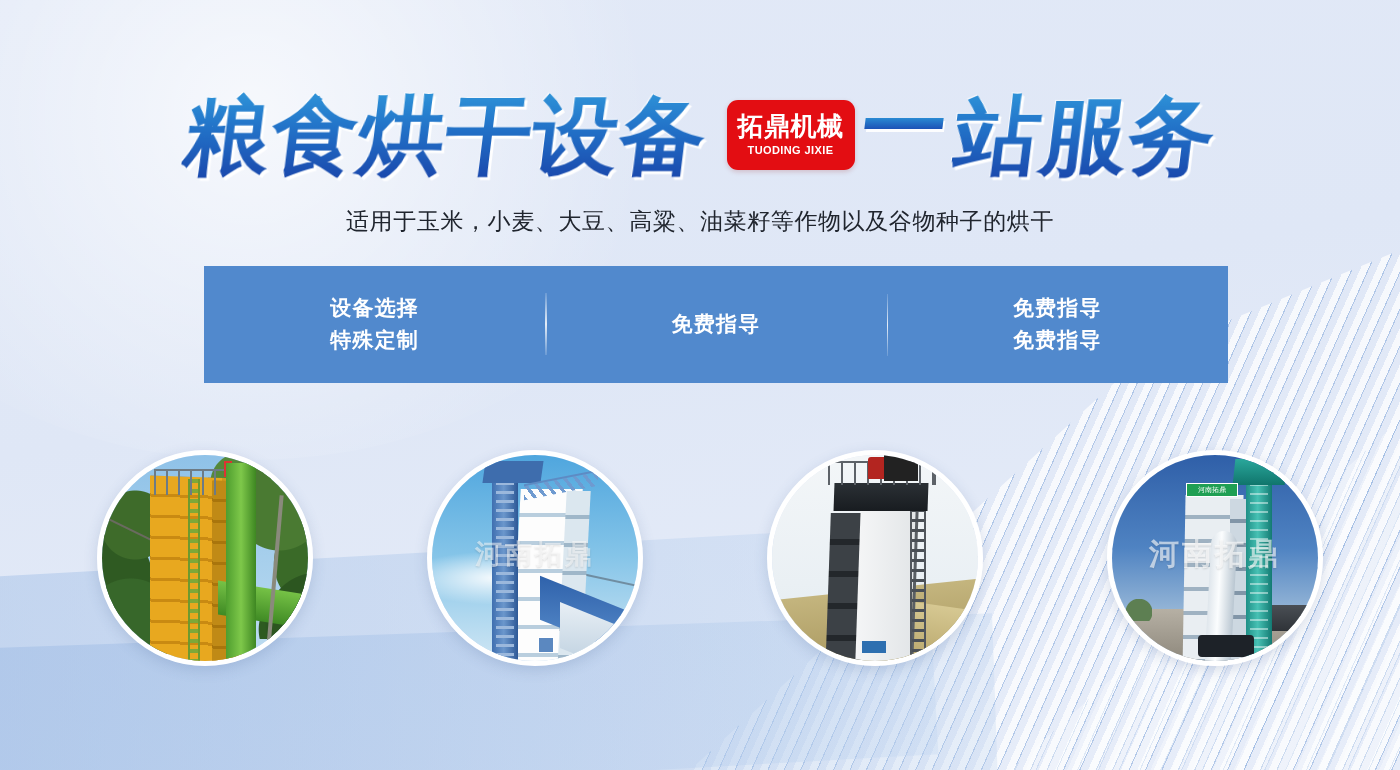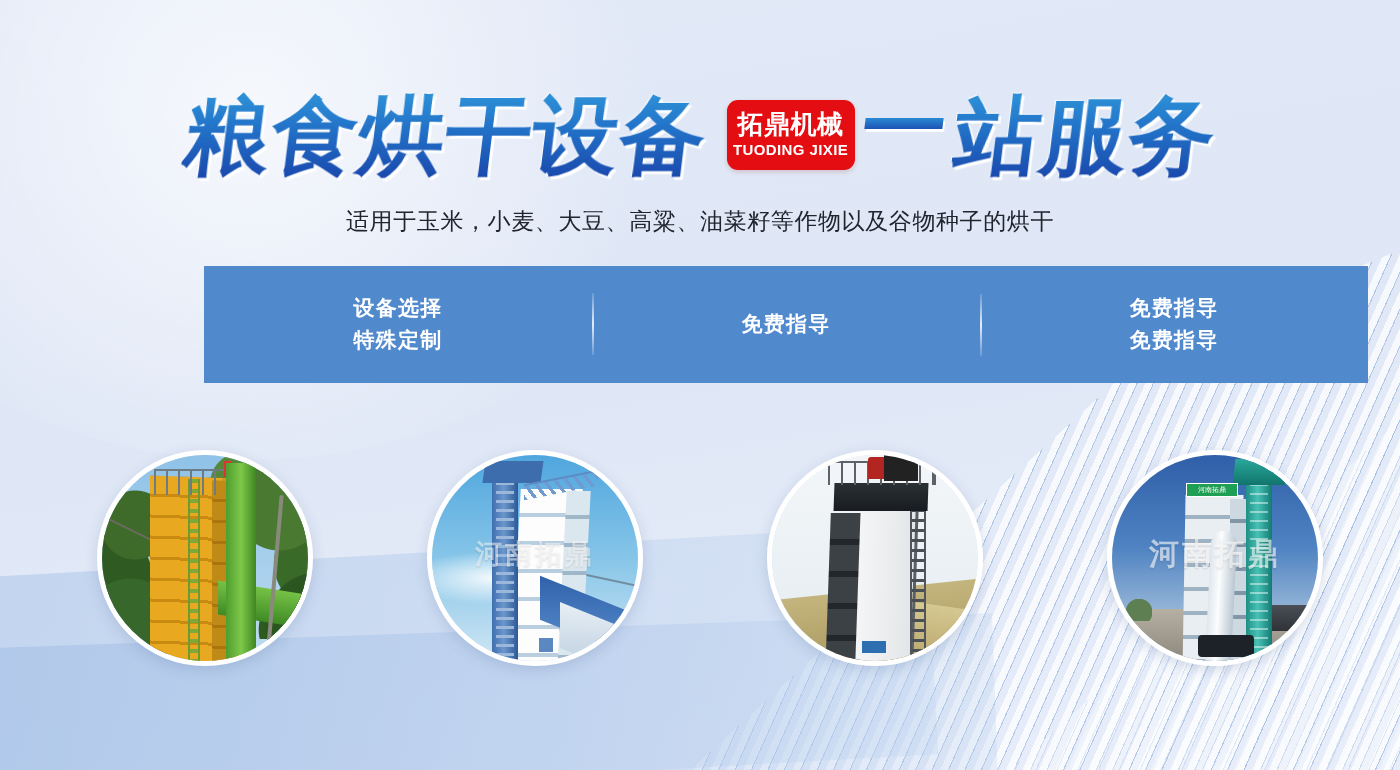--- a/index.html
+++ b/index.html
@@ -132,21 +132,21 @@
   .brand-cn {
     font-family:"DejaVu Sans","Liberation Sans",sans-serif;
     color:#fff;
     font-size:26px;
     font-weight:bold;
     letter-spacing:0.5px;
     line-height:1.05;
   }
   .brand-en {
     color:#fff;
-    font-size:15px;
+    font-size:11px;
     font-weight:bold;
     letter-spacing:0.4px;
     margin-top:3px;
     font-family:"Liberation Sans",sans-serif;
   }
 
   
   .subtitle {
     position:absolute;
     top:206px; left:0; right:0;
@@ -155,21 +155,21 @@
     font-size:23px;
     color:#20252e;
     letter-spacing:0.6px;
     font-weight:500;
   }
 
   
   .feature-bar {
     position:absolute;
     left:204px; top:266px;
-    width:1164px; height:117px;
+    width:1024px; height:117px;
     background:#5189cd;
     display:flex;
     align-items:center;
   }
   .feature-item {
     flex:1 1 0;
     text-align:center;
     color:#ffffff;
     font-family:"DejaVu Sans","Liberation Sans",sans-serif;
     font-size:21px;

